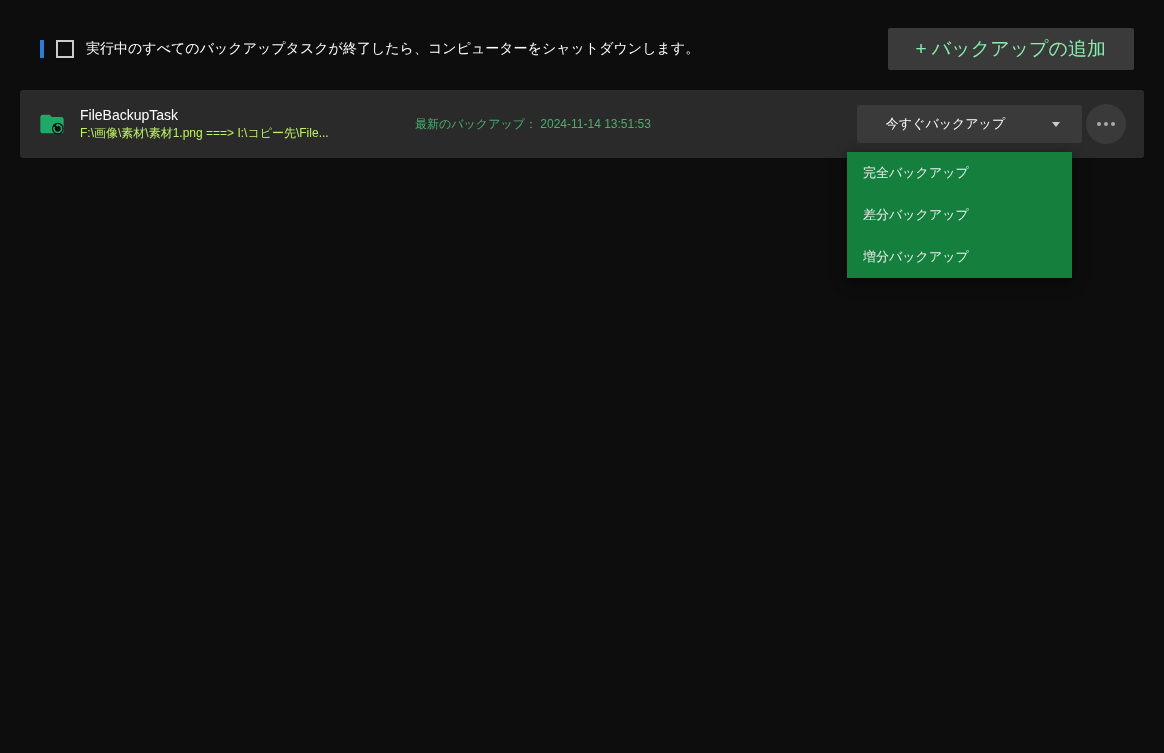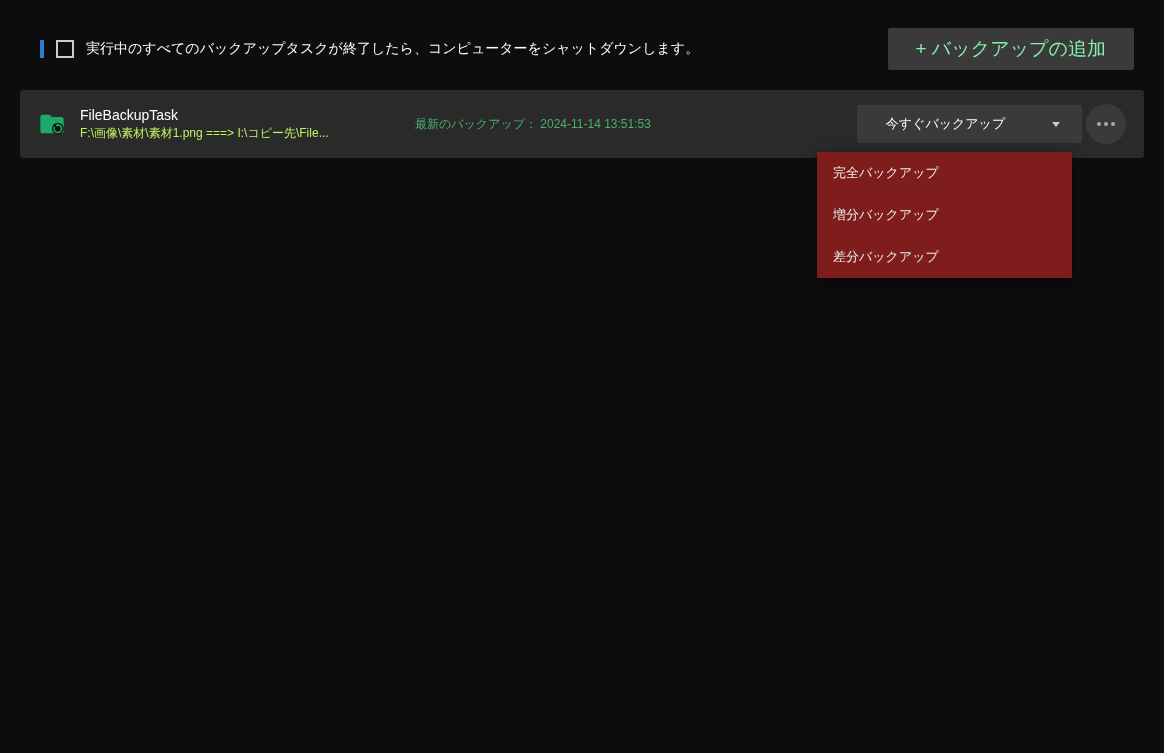--- a/index.html
+++ b/index.html
@@ -139,22 +139,22 @@
     .dots span {
       width: 4px;
       height: 4px;
       background: #aaaaaa;
       border-radius: 50%;
     }
     .dropdown {
       position: absolute;
       top: 62px;
       right: 72px;
-      background: #7f1d1d;
-      width: 255px;
+      background: #15803d;
+      width: 225px;
       box-shadow: 0 4px 12px rgba(0,0,0,0.5);
       z-index: 10;
     }
     .dropdown-item {
       padding: 12px 16px;
       font-size: 13px;
       color: #eeeeee;
       cursor: pointer;
     }
     .status-label {
@@ -207,20 +207,20 @@
             <span></span>
           </span>
       </button>
     </div>
 
     <div class="dropdown">
       <div class="dropdown-item">
         <span>完全バックアップ</span>
       </div>
       <div class="dropdown-item">
+        <span>差分バックアップ</span>
+      </div>
+      <div class="dropdown-item">
         <span>増分バックアップ</span>
       </div>
-      <div class="dropdown-item">
-        <span>差分バックアップ</span>
-      </div>
     </div>
   </div>
 </div>
 
 </body></html>

